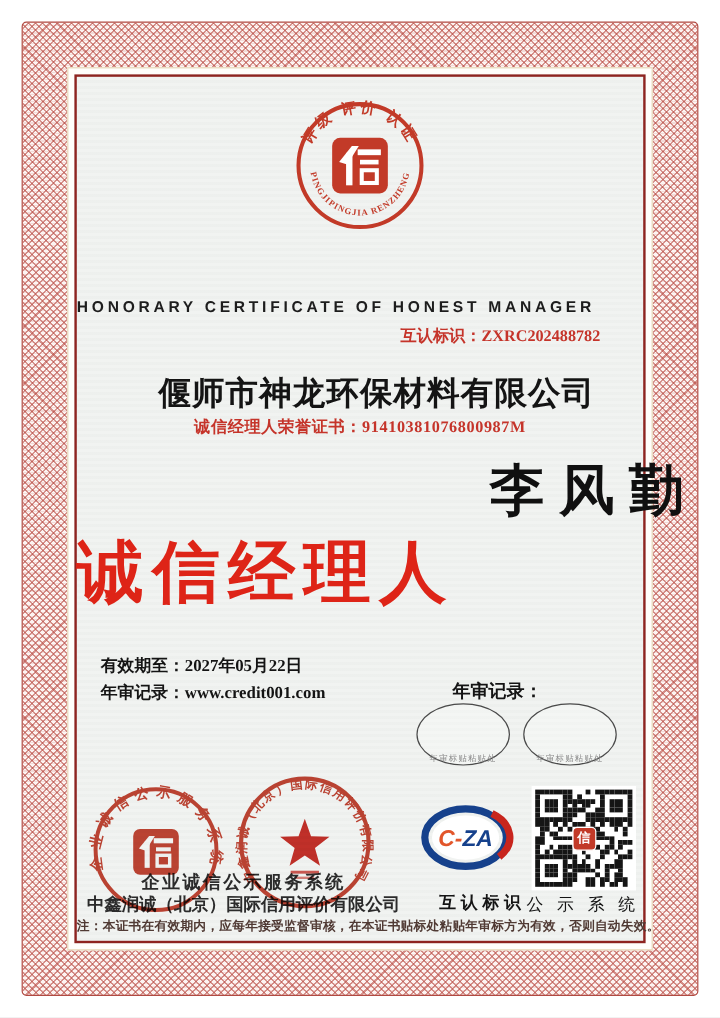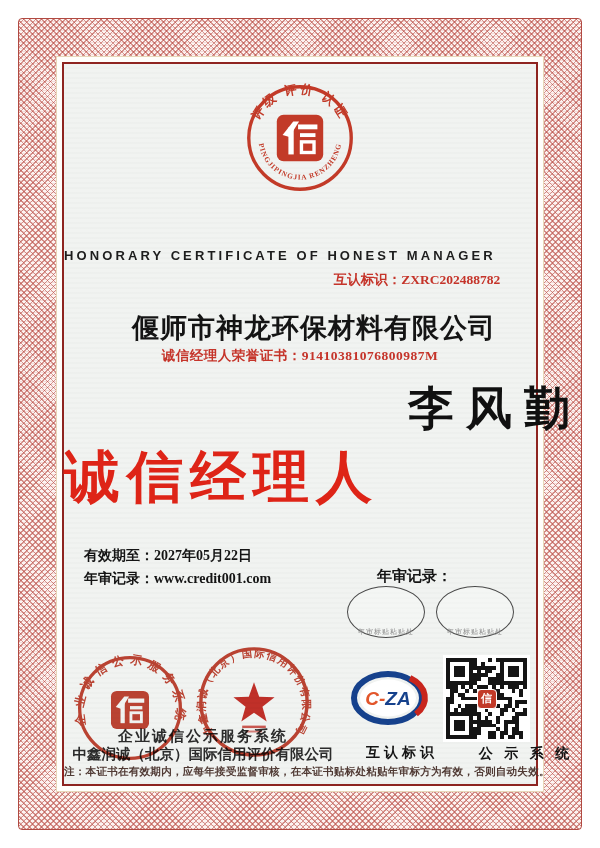--- a/index.html
+++ b/index.html
@@ -58,22 +58,22 @@
   .mutual-label{left:274px;top:680px;width:100px;text-align:right;font-size:14px;
     font-weight:bold;color:#141414;letter-spacing:4px;white-space:nowrap;}
   .qr-box{left:379px;top:591px;width:87px;height:87px;background:#fff;padding:3px;box-sizing:border-box;}
   .qr-grid{position:relative;width:100%;height:100%;display:grid;
     grid-template-columns:repeat(21,1fr);grid-template-rows:repeat(21,1fr);background:#fff;}
   .qr-grid .c{background:transparent;}
   .qr-grid .d{background:#151515;}
   .qr-center{position:absolute;left:50%;top:50%;transform:translate(-50%,-50%);
     width:18px;height:18px;background:#c23a28;border:1.5px solid #fff;border-radius:4px;
     display:flex;align-items:center;justify-content:center;color:#fff;font-size:11px;font-weight:bold;}
-  .qr-label{left:372px;top:681px;width:100px;text-align:center;font-size:14px;font-weight:bold;
-    color:#141414;letter-spacing:4px;white-space:nowrap;margin-left:40px;}
+  .qr-label{left:372px;top:681px;width:100px;text-align:center;font-size:14px;font-weight:normal;
+    color:#141414;letter-spacing:4px;white-space:nowrap;}
 
   .note-line{left:0;top:701px;width:100%;text-align:left;font-size:10.6px;font-weight:bold;
     color:#503a34;letter-spacing:.2px;white-space:nowrap;}
 </style>
 </head>
 <body>
 
 <div class="page">
   <div class="lace"></div>
   <div class="lace-gap"></div>

